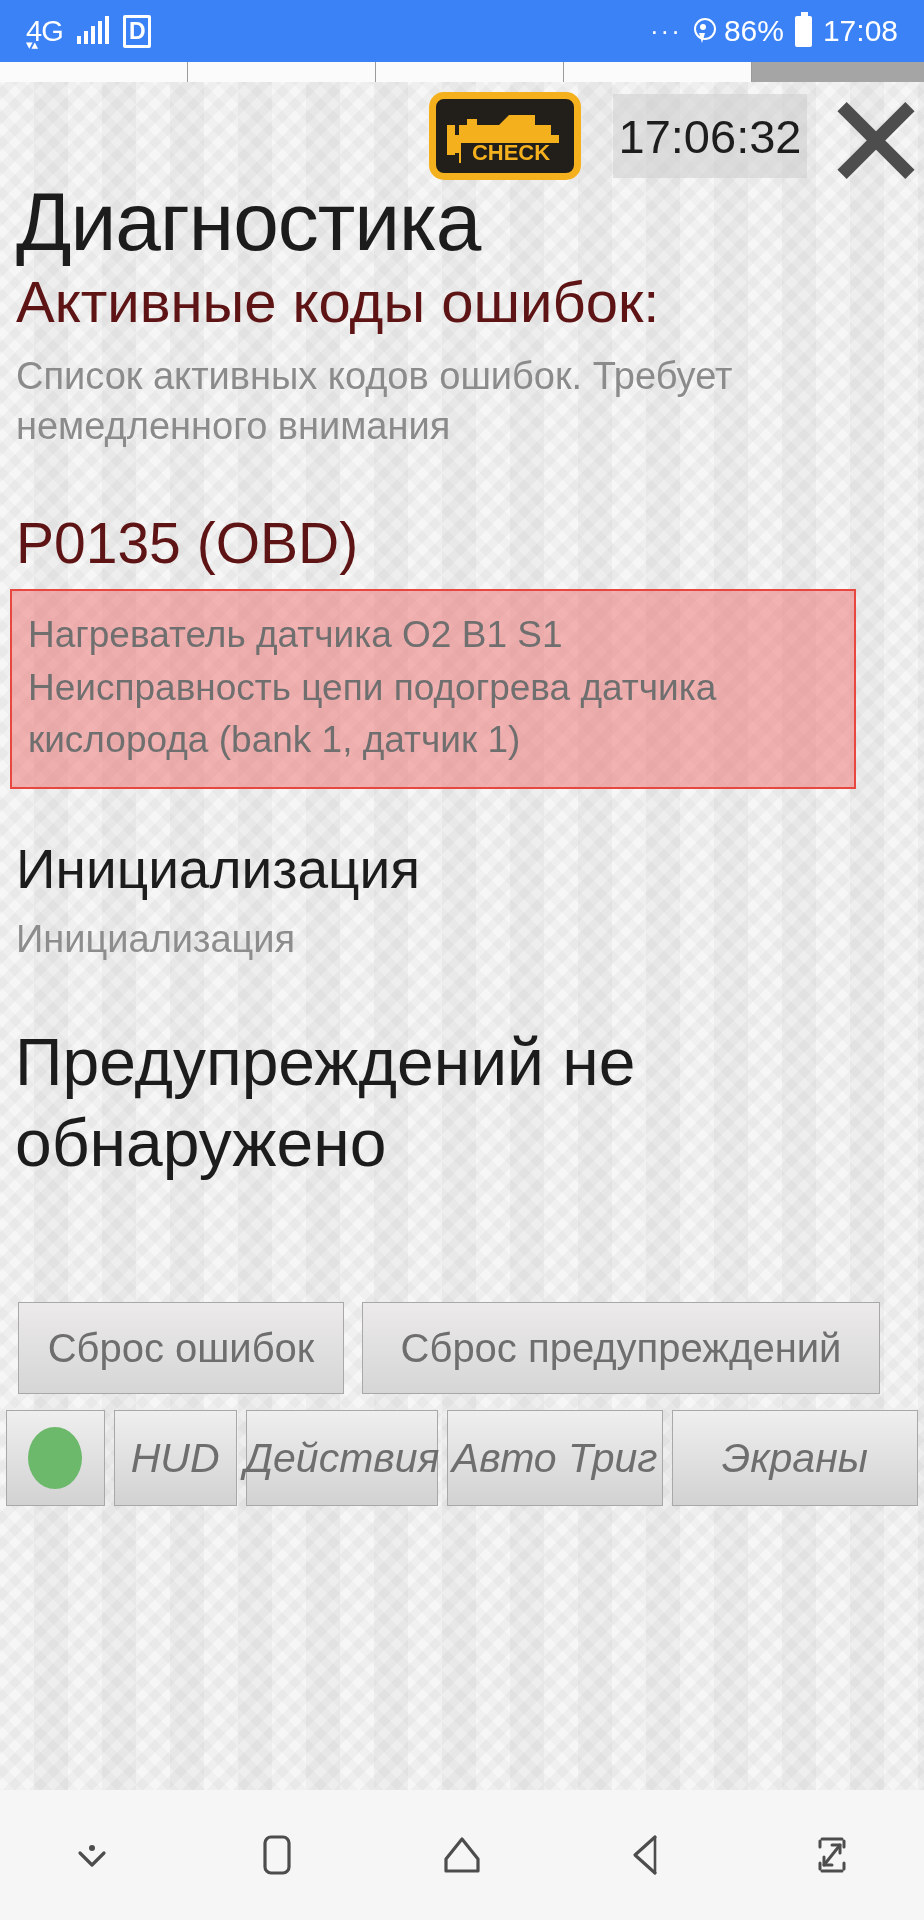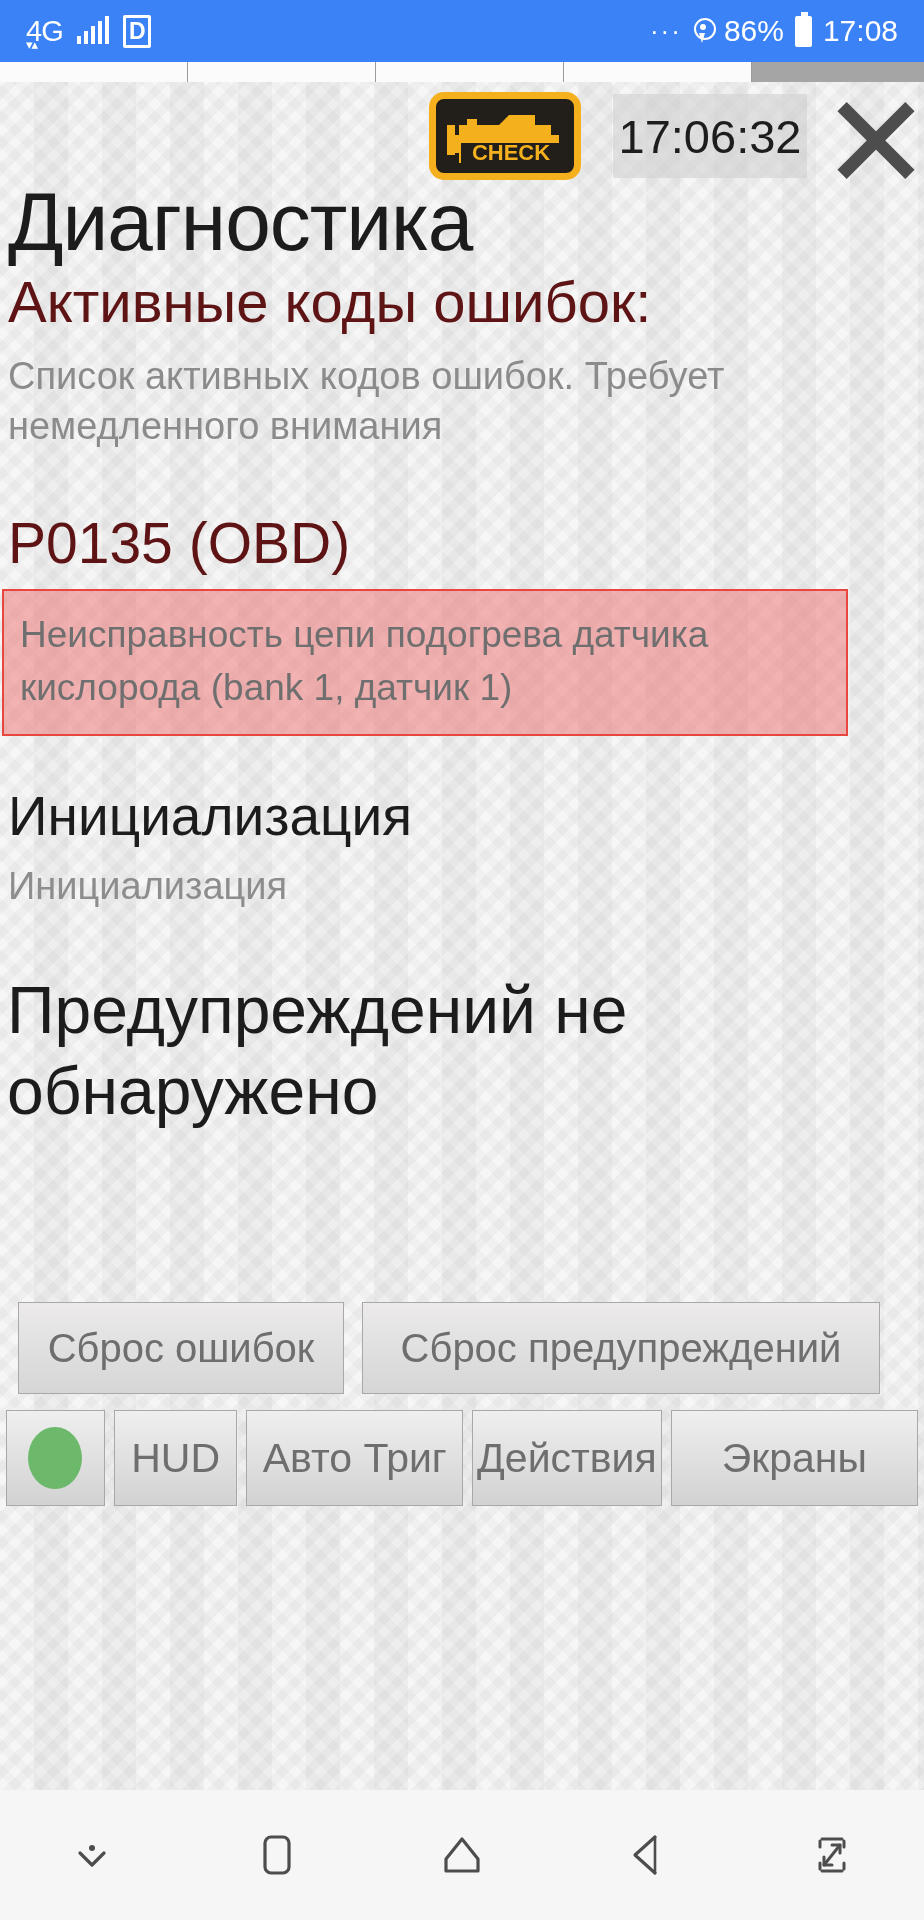--- a/index.html
+++ b/index.html
@@ -109,21 +109,21 @@
     cursor:pointer;
   }
   .closebtn::before,.closebtn::after{
     content:""; position:absolute; left:-2px; top:42px; width:96px; height:13px;
     background:#4d4d4d;
   }
   .closebtn::before{ transform:rotate(45deg); }
   .closebtn::after{ transform:rotate(-45deg); }
 
   
-  .content{ position:absolute; top:118px; left:0; width:852px; }
+  .content{ position:absolute; top:118px; left:8px; width:852px; }
 
   .h1{
     font-size:82px; color:#1c1c1c; line-height:1.02;
     padding:0 8px; letter-spacing:-1px;
     font-weight:400;
     font-family:"Liberation Sans", sans-serif;
   }
   .h2red{
     font-size:58px; color:#5e1414; line-height:1.05;
     padding:8px 8px 0 8px; font-weight:400;
@@ -174,21 +174,21 @@
 
   
   .toolbar{
     position:absolute; left:0; top:1348px; width:924px; height:96px;
     display:flex; gap:9px; padding:0 6px;
   }
   .tb{
     background:linear-gradient(#efefef,#d2d2d2);
     border:1px solid #a8a8a8;
     display:flex; align-items:center; justify-content:center;
-    color:#6e6e6e; font-size:41px; cursor:pointer;
+    color:#6e6e6e; font-size:41px; cursor:pointer;font-style:italic;
   }
   .tb.led{ width:100px; }
   .tb.led .dot{
     width:54px; height:62px; border-radius:50%; background:#6cb96c;
   }
   .tb.hud{ width:125px; }
   .tb.trig{ width:219px; }
   .tb.act{ width:192px; }
   .tb.scr{ width:250px; }
 
@@ -256,42 +256,43 @@
     </div>
 
     <div class="content">
       <div class="h1">Диагностика</div>
       <div class="h2red">Активные коды ошибок:</div>
       <div class="desc">Список активных кодов ошибок. Требует немедленного внимания</div>
 
       <div class="codehdr">P0135 (OBD)</div>
 
       <div class="errbox">
+        <div class="line">Нагреватель датчика O2 B1 S1</div>
         <div class="line">Неисправность цепи подогрева датчика</div>
         <div class="line">кислорода (bank 1, датчик 1)</div>
       </div>
 
       <div class="h2blk">Инициализация</div>
       <div class="sub">Инициализация</div>
 
       <div class="h2warn">Предупреждений не обнаружено</div>
     </div>
 
     <div class="actions">
       <div class="btn b2">Сброс ошибок</div>
       <div class="btn b1">Сброс предупреждений</div>
     </div>
 
     <div class="toolbar">
       <div class="tb led">
         <span class="dot"></span>
       </div>
       <div class="tb hud">HUD</div>
+      <div class="tb act">Действия</div>
       <div class="tb trig">Авто Триг</div>
-      <div class="tb act">Действия</div>
       <div class="tb scr">Экраны</div>
     </div>
   </div>
 
   <div class="navbar">
     <div class="nv">
       <svg width="52" height="52" viewBox="0 0 52 52">
           <circle cx="26" cy="19" r="3" fill="#4d4d4d"></circle>
           <path d="M14 24 L26 36 L38 24" fill="none" stroke="#4d4d4d" stroke-width="3.2" stroke-linecap="round" stroke-linejoin="round"></path>
         </svg>

